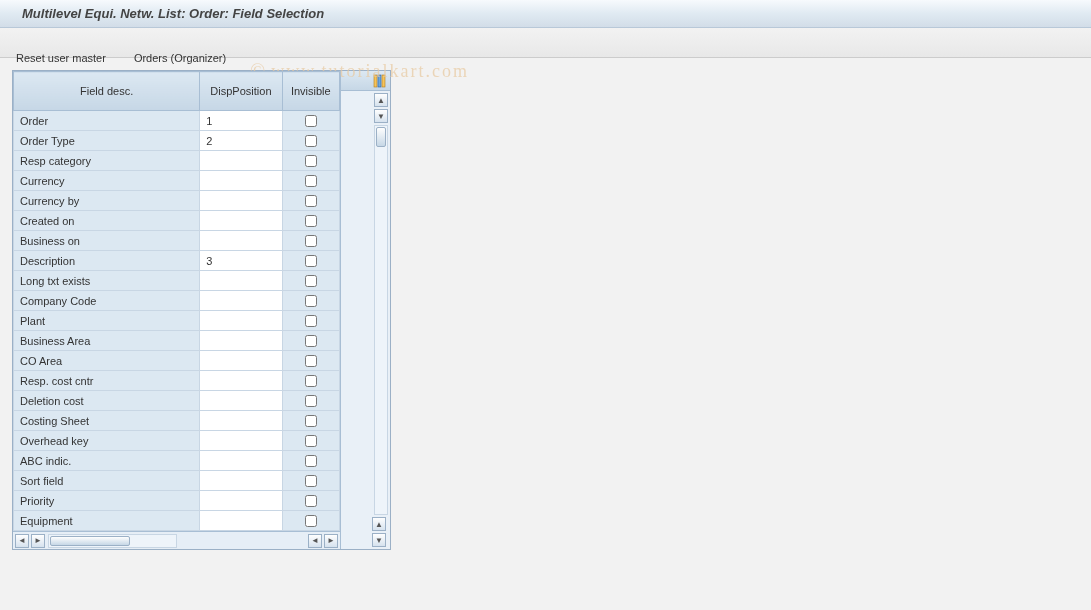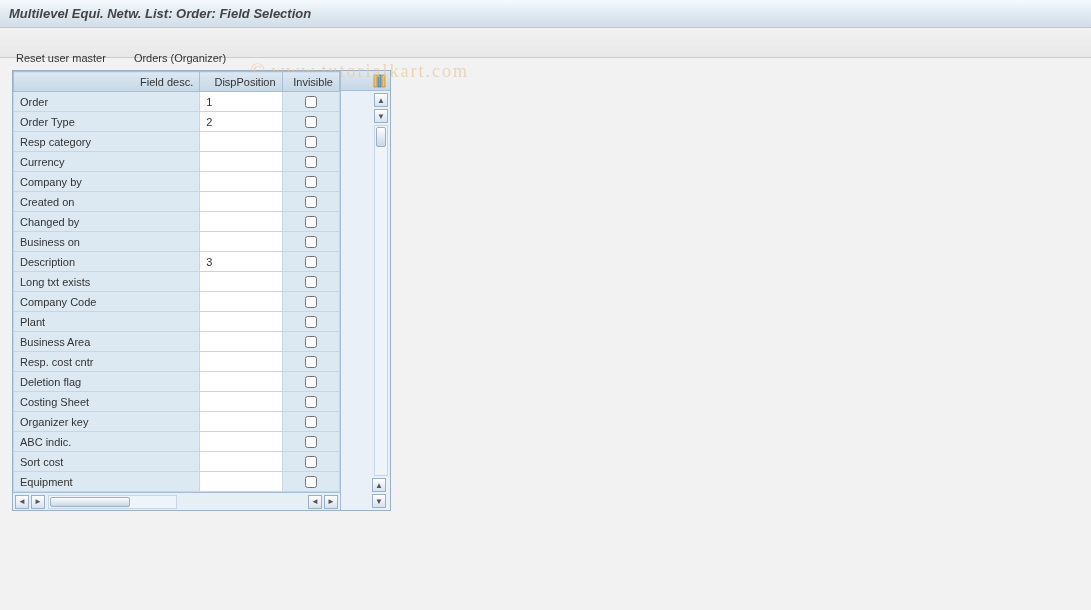--- a/index.html
+++ b/index.html
@@ -12,21 +12,21 @@
       font-size: 11px;
       background: #f2f2f2;
       width: 1091px;
       height: 610px;
       overflow: hidden;
       color: #333;
     }
     .title-bar {
       background: linear-gradient(to bottom, #f7fafd 0%, #e0eaf2 50%, #d2dde8 100%);
       border-bottom: 1px solid #b8c8d8;
-      padding: 4px 9px;
+      padding: 4px 22px;
       height: 28px;
       display: flex;
       align-items: center;
     }
     .title-bar h1 {
       font-size: 13px;
       font-style: italic;
       font-weight: bold;
       color: #444;
     }
@@ -63,22 +63,22 @@
     }
     .grid {
       border-collapse: collapse;
       width: 100%;
       table-layout: fixed;
     }
     .grid th {
       background: linear-gradient(to bottom, #dce8f2 0%, #c6d7e6 100%);
       border: 1px solid #a8bed4;
       font-weight: normal;
-      text-align: right;
-      padding: 3px 6px;
+      text-align: center;
+      padding: 13px 6px;
       height: 20px;
       font-size: 11px;
       color: #333;
     }
     .grid td {
       border: 1px solid #c8d6e4;
       padding: 2px 6px;
       height: 20px;
       font-size: 11px;
     }
@@ -280,31 +280,26 @@
               <td class="field-cell">Resp category</td>
               <td class="pos-cell"></td>
               <td class="inv-cell"><input type="checkbox" style=""></td>
             </tr>
             <tr>
               <td class="field-cell">Currency</td>
               <td class="pos-cell"></td>
               <td class="inv-cell"><input type="checkbox" style=""></td>
             </tr>
             <tr>
-              <td class="field-cell">Company by</td>
+              <td class="field-cell">Currency by</td>
               <td class="pos-cell"></td>
               <td class="inv-cell"><input type="checkbox" style=""></td>
             </tr>
             <tr>
               <td class="field-cell">Created on</td>
-              <td class="pos-cell"></td>
-              <td class="inv-cell"><input type="checkbox" style=""></td>
-            </tr>
-            <tr>
-              <td class="field-cell">Changed by</td>
               <td class="pos-cell"></td>
               <td class="inv-cell"><input type="checkbox" style=""></td>
             </tr>
             <tr>
               <td class="field-cell">Business on</td>
               <td class="pos-cell"></td>
               <td class="inv-cell"><input type="checkbox" style=""></td>
             </tr>
             <tr>
               <td class="field-cell">Description</td>
@@ -325,46 +320,56 @@
               <td class="field-cell">Plant</td>
               <td class="pos-cell"></td>
               <td class="inv-cell"><input type="checkbox" style=""></td>
             </tr>
             <tr>
               <td class="field-cell">Business Area</td>
               <td class="pos-cell"></td>
               <td class="inv-cell"><input type="checkbox" style=""></td>
             </tr>
             <tr>
+              <td class="field-cell">CO Area</td>
+              <td class="pos-cell"></td>
+              <td class="inv-cell"><input type="checkbox" style=""></td>
+            </tr>
+            <tr>
               <td class="field-cell">Resp. cost cntr</td>
               <td class="pos-cell"></td>
               <td class="inv-cell"><input type="checkbox" style=""></td>
             </tr>
             <tr>
-              <td class="field-cell">Deletion flag</td>
+              <td class="field-cell">Deletion cost</td>
               <td class="pos-cell"></td>
               <td class="inv-cell"><input type="checkbox" style=""></td>
             </tr>
             <tr>
               <td class="field-cell">Costing Sheet</td>
               <td class="pos-cell"></td>
               <td class="inv-cell"><input type="checkbox" style=""></td>
             </tr>
             <tr>
-              <td class="field-cell">Organizer key</td>
+              <td class="field-cell">Overhead key</td>
               <td class="pos-cell"></td>
               <td class="inv-cell"><input type="checkbox" style=""></td>
             </tr>
             <tr>
               <td class="field-cell">ABC indic.</td>
               <td class="pos-cell"></td>
               <td class="inv-cell"><input type="checkbox" style=""></td>
             </tr>
             <tr>
-              <td class="field-cell">Sort cost</td>
+              <td class="field-cell">Sort field</td>
+              <td class="pos-cell"></td>
+              <td class="inv-cell"><input type="checkbox" style=""></td>
+            </tr>
+            <tr>
+              <td class="field-cell">Priority</td>
               <td class="pos-cell"></td>
               <td class="inv-cell"><input type="checkbox" style=""></td>
             </tr>
             <tr>
               <td class="field-cell">Equipment</td>
               <td class="pos-cell"></td>
               <td class="inv-cell"><input type="checkbox" style=""></td>
             </tr>
           </tbody>
       </table>

